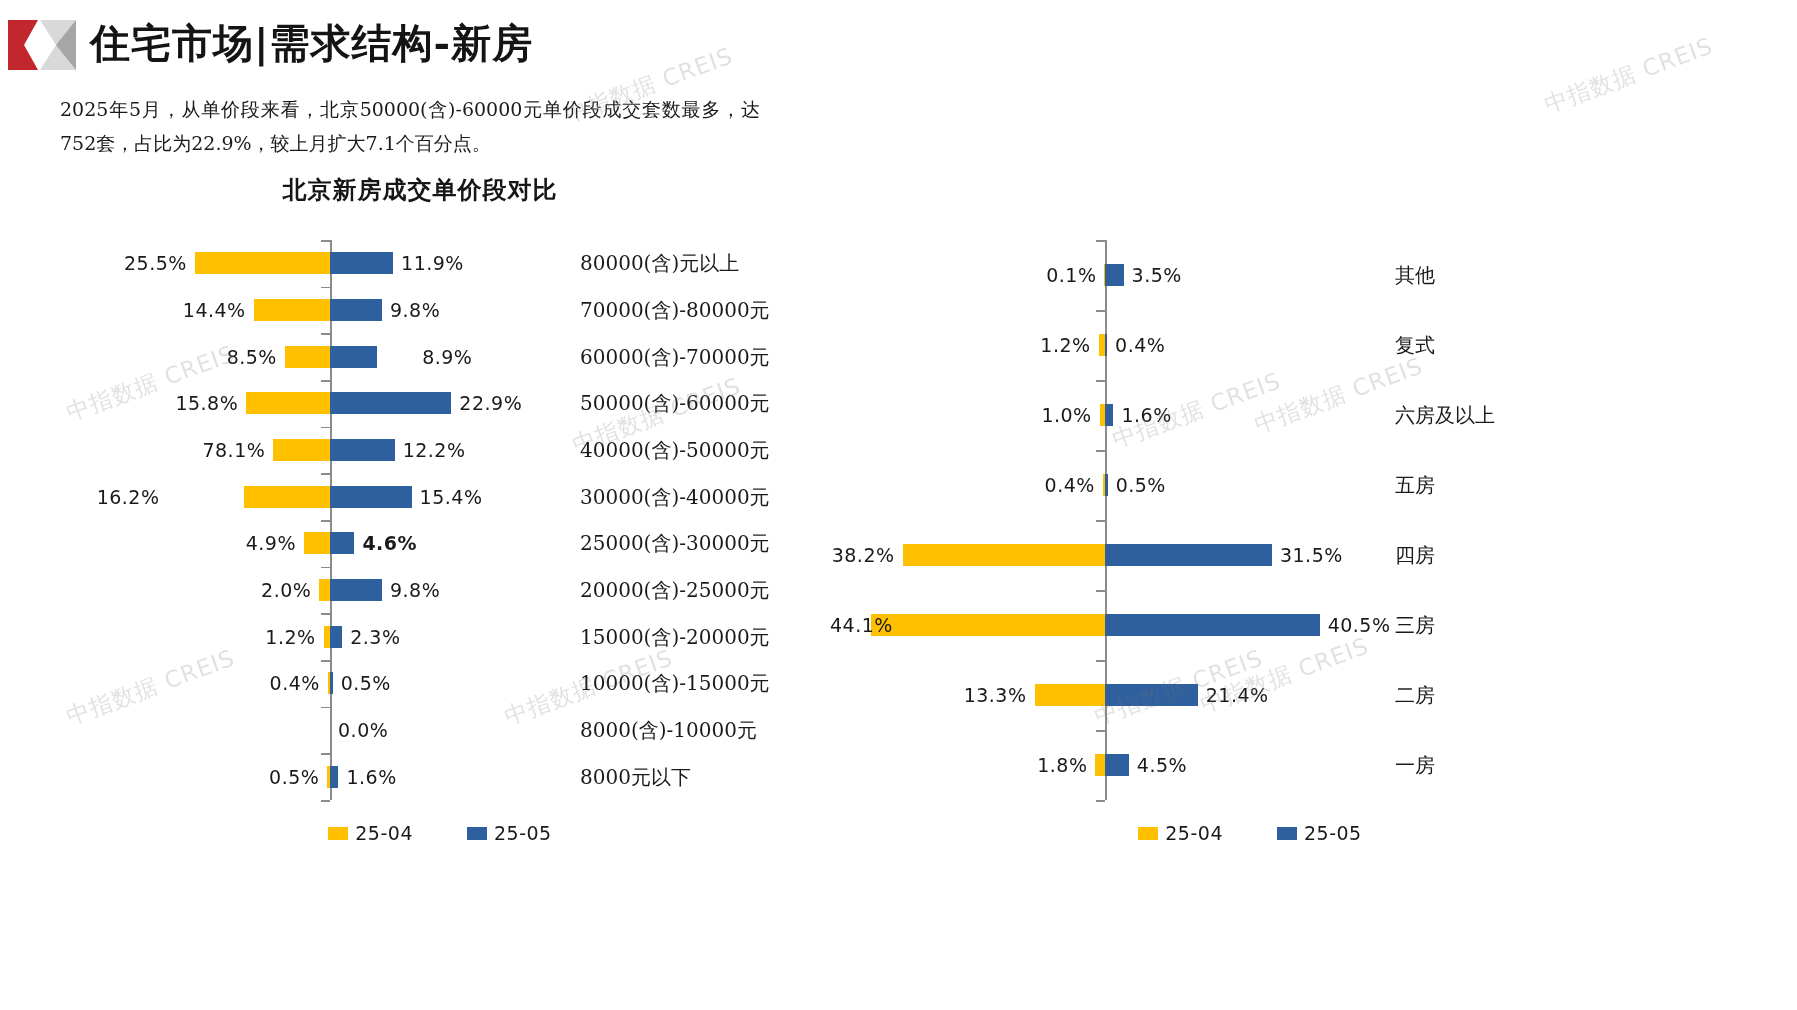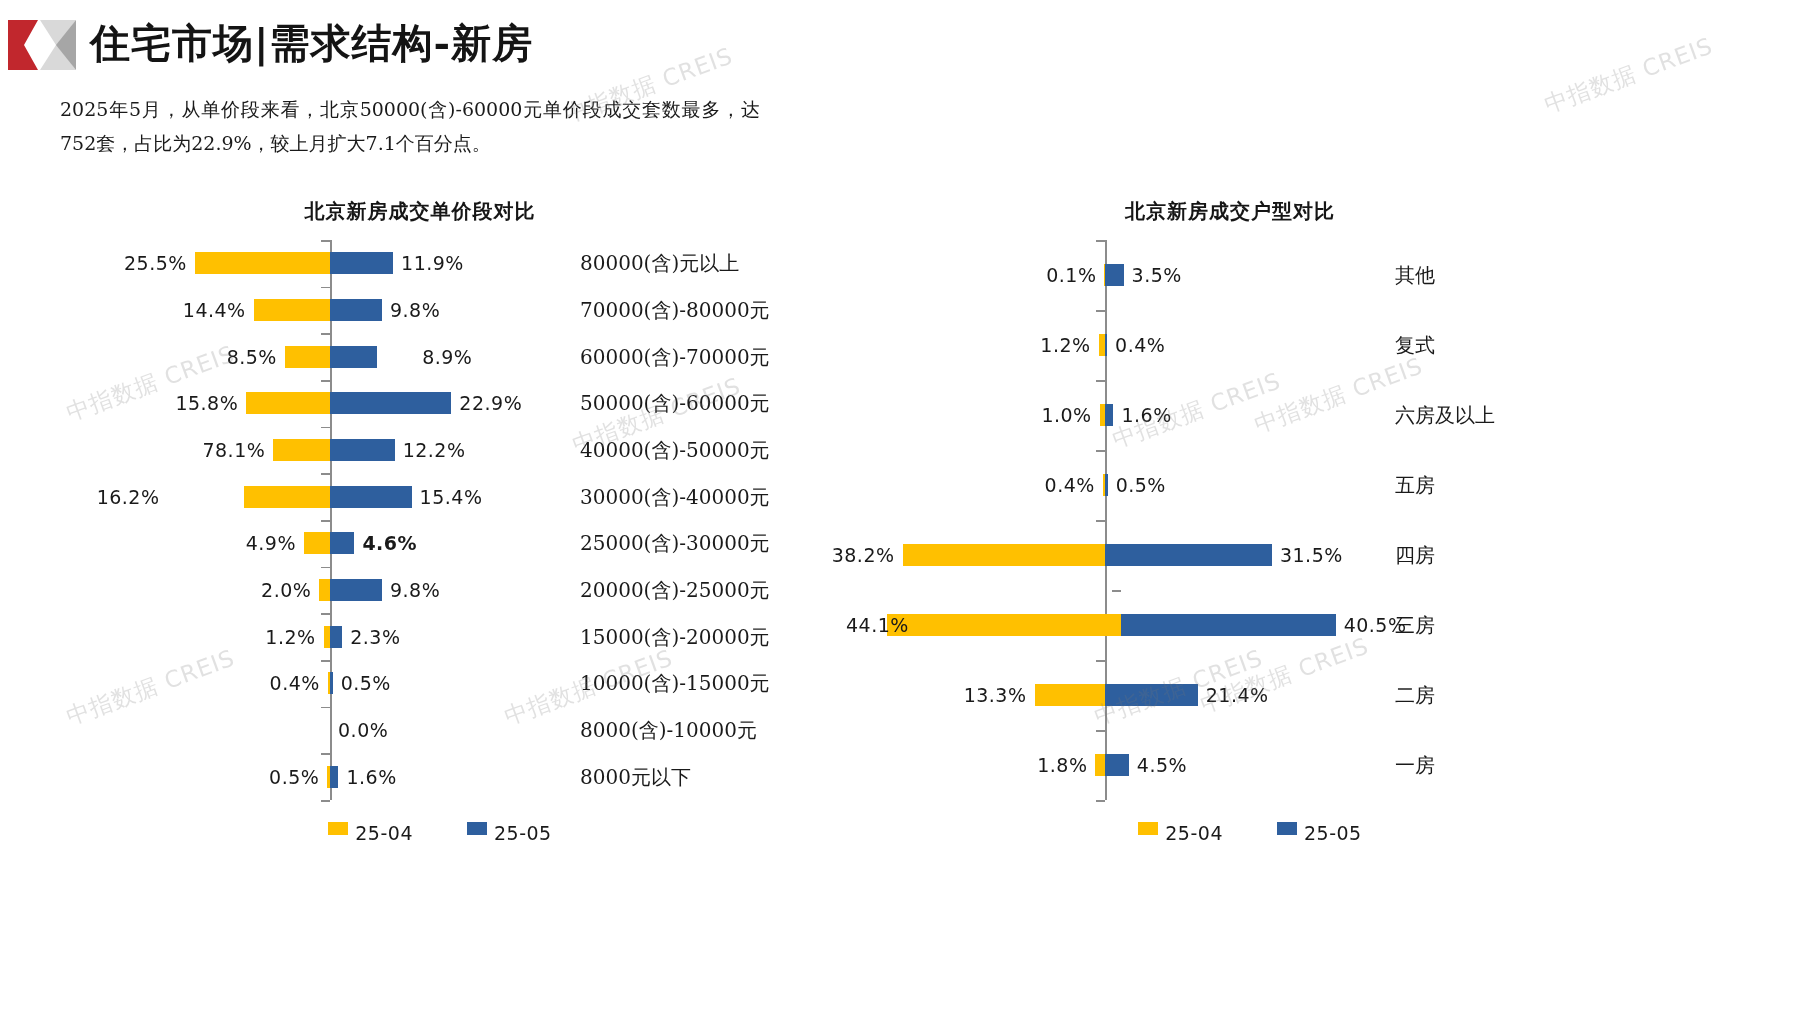--- a/index.html
+++ b/index.html
@@ -52,23 +52,23 @@
   .summary.left  { left: 60px;  top: 92px; width: 700px; }
   .summary.right { left: 808px; top: 92px; width: 700px; }
 
   
   .panel { position: absolute; top: 170px; height: 680px; }
   .panel.left  { left: 20px;  width: 800px; }
   .panel.right { left: 830px; width: 800px; }
 
   .chart-title {
     position: absolute;
-    top: 28px; left: 0; width: 100%;
+    top: 4px; left: 0; width: 100%;
     text-align: center;
-    font-size: 20px;
+    font-size: 24px;
     font-weight: 700;
     color: #161616;
     font-family: "DejaVu Serif", "Liberation Serif", serif;
     letter-spacing: 1px;
   }
 
   .plot {
     position: absolute;
     left: 0;
     width: 100%;
@@ -128,21 +128,21 @@
   
   .legend {
     position: absolute;
     bottom: 6px;
     left: 0; width: 100%;
     display: flex;
     justify-content: center;
     align-items: center;
     gap: 14px;
   }
-  .legend-item { display: flex; gap: 7px; padding-left: 40px; }
+  .legend-item { display: flex; align-items: center; gap: 7px; padding-left: 40px; }
   .legend-swatch { width: 20px; height: 13px; display: block; }
   .legend-label {
     font-size: 19px;
     color: #1a1a1a;
     font-family: "DejaVu Sans", "Liberation Sans", sans-serif;
     letter-spacing: 0.5px;
   }
 
   
   .wm {
@@ -281,21 +281,20 @@
         <span class="legend-label">25-04</span>
       </div>
       <div class="legend-item">
         <span class="legend-swatch" style="background:#2e5f9e"></span>
         <span class="legend-label">25-05</span>
       </div>
     </div>
   </div>
 
   <div class="panel right">
-    <div class="chart-title">北京新房成交户型对比</div>
     <div class="plot" id="plot-1" style="top: 70px; height: 560px;">
         <div class="axis-line" style="left: 275px; top: 0px; height: 560px;"></div>
         <div class="row" style="position: absolute; left: 0px; top: 0px; height: 70px;">
           <div class="tick" style="left: 266px; top: 0px;"></div>
           <div class="bar prev" style="background: rgb(255, 192, 0); width: 0.53px; left: 274.47px;"></div>
           <div class="bar curr" style="background: rgb(46, 95, 158); width: 18.55px; left: 275px;"></div>
           <div class="vlabel prev" style="right: 0px; left: 0px; width: 266.47px; text-align: right;">0.1%</div>
           <div class="vlabel curr" style="left: 301.55px;">3.5%</div>
         </div>
         <div class="cat" style="left: 565px; top: 35px;">其他</div>
@@ -324,21 +323,21 @@
         </div>
         <div class="cat" style="left: 565px; top: 245px;">五房</div>
         <div class="row" style="position: absolute; left: 0px; top: 280px; height: 70px;">
           <div class="tick" style="left: 266px; top: 0px;"></div>
           <div class="bar prev" style="background: rgb(255, 192, 0); width: 202.46px; left: 72.54px;"></div>
           <div class="bar curr" style="background: rgb(46, 95, 158); width: 166.95px; left: 275px;"></div>
           <div class="vlabel prev" style="right: 0px; left: 0px; width: 64.54px; text-align: right;">38.2%</div>
           <div class="vlabel curr" style="left: 449.95px;">31.5%</div>
         </div>
         <div class="cat" style="left: 565px; top: 315px;">四房</div>
-        <div class="row" style="position: absolute; left: 16px; top: 350px; height: 70px;">
+        <div class="row" style="position: absolute; left: 0px; top: 350px; height: 70px;">
           <div class="tick" style="left: 266px; top: 0px;"></div>
           <div class="bar prev" style="background: rgb(255, 192, 0); width: 233.73px; left: 41.27px;"></div>
           <div class="bar curr" style="background: rgb(46, 95, 158); width: 214.65px; left: 275px;"></div>
           <div class="vlabel prev" style="right: 0px; left: 0px; width: 33.27px; text-align: right;">44.1%</div>
           <div class="vlabel curr" style="left: 497.65px;">40.5%</div>
         </div>
         <div class="cat" style="left: 565px; top: 385px;">三房</div>
         <div class="row" style="position: absolute; left: 0px; top: 420px; height: 70px;">
           <div class="tick" style="left: 266px; top: 0px;"></div>
           <div class="bar prev" style="background: rgb(255, 192, 0); width: 70.49px; left: 204.51px;"></div>

